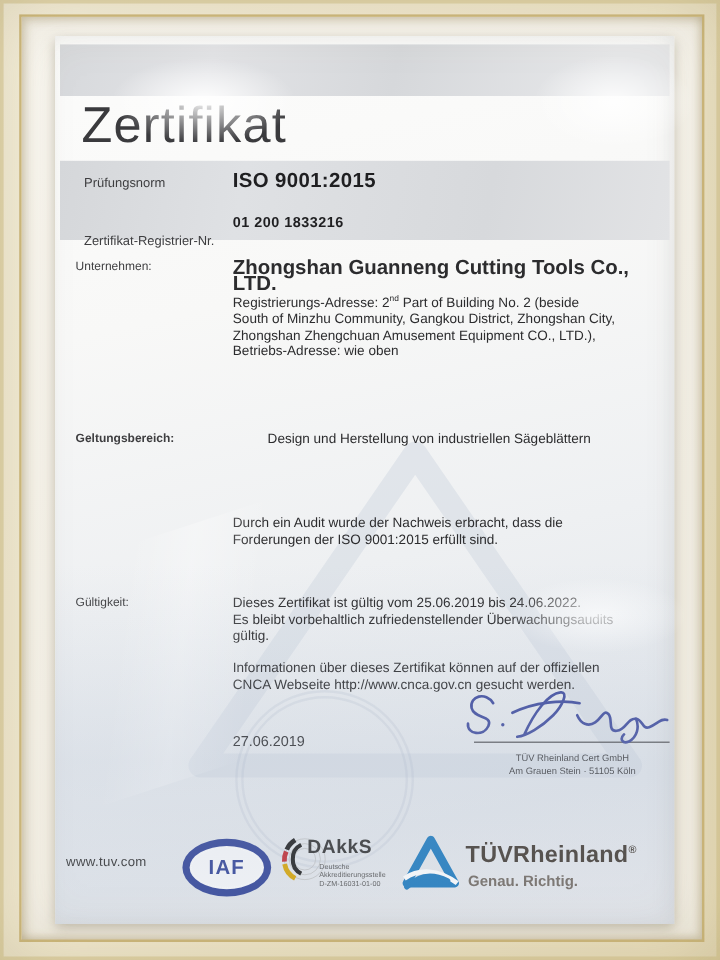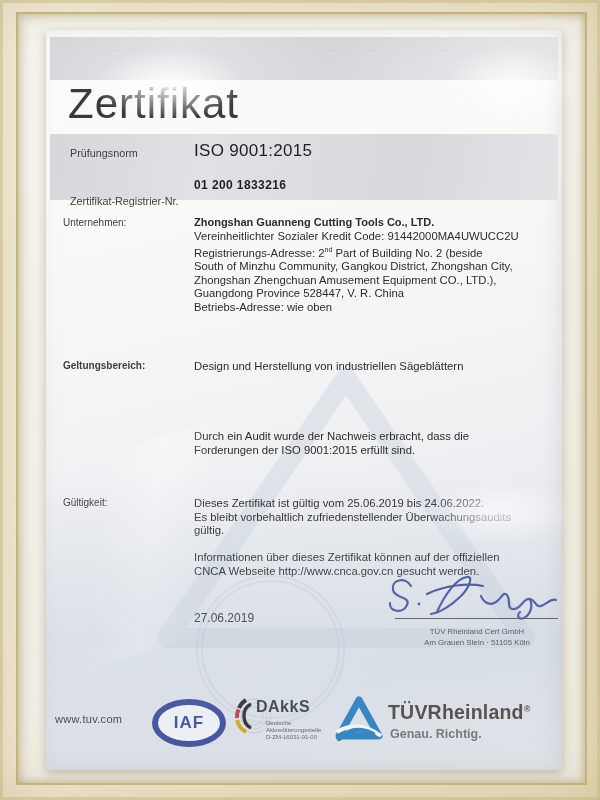--- a/index.html
+++ b/index.html
@@ -16,27 +16,27 @@
     background:linear-gradient(168deg,#fcfcfb 0%,#f8f8f7 30%,#eef0f2 58%,#e3e7ec 85%,#e7e9ed 100%);
     box-shadow:0 3px 10px rgba(100,90,60,.35), inset -5px 0 14px rgba(140,145,160,.12);}
   .band-top{position:absolute;left:4px;right:4px;top:7px;height:43px;
     background:linear-gradient(100deg,#d7d9dc,#e2e3e6 25%,#d6d8db 55%,#e6e7e9 90%);}
   .title{position:absolute;left:22px;top:50px;margin:0;font-size:42px;font-weight:400;
     letter-spacing:1px;color:#3a3a3d;}
   .band-info{position:absolute;left:4px;right:4px;top:104px;height:66px;
     background:linear-gradient(100deg,#d5d7da,#dfe1e4 30%,#d7d9dc 70%,#e2e3e5);}
   .lbl{font-size:10.8px;color:#3e3e40;}
   .bi-l1{position:absolute;left:20px;top:13px;}
-  .bi-v1{position:absolute;left:144px;top:7px;font-size:17px;font-weight:400;color:#1f1f21;letter-spacing:.3px;}
+  .bi-v1{position:absolute;left:144px;top:7px;font-size:17px;font-weight:700;color:#1f1f21;letter-spacing:.3px;}
   .bi-l2{position:absolute;left:20px;top:45px;margin-top:16px;}
   .bi-v2{position:absolute;left:144px;top:44px;font-size:12px;font-weight:700;color:#1f1f21;letter-spacing:.4px;}
   .sec-label{position:absolute;left:17px;font-size:10px;color:#3e3e40;}
   .vblock{position:absolute;left:148px;width:362px;font-size:11.3px;line-height:13.5px;color:#2c2c2e;}
-  .company{top:186px;} .company .name{font-weight:700;font-size:11px;}
-  .lbl-untern{top:187px;} .lbl-scope{top:330px;font-weight:bold;} .scope{top:330px;}
+  .company{top:186px;} .company .name{font-weight:700;font-size:17px;}
+  .lbl-untern{top:187px;} .lbl-scope{top:330px;font-weight:bold;} .scope{top:330px;margin-left:29px;}
   .audit{top:400px;} .lbl-valid{top:467px;} .valid{top:467px;} .infoblk{top:521px;}
   .date{position:absolute;left:148px;top:581px;font-size:12px;color:#2c2c2e;}
   sup.nd{font-size:7px;vertical-align:super;}
   .sig-svg{position:absolute;left:335px;top:542px;z-index:2;}
   .sig-line{position:absolute;left:349px;top:588px;width:163px;height:1px;background:#4a4a4c;}
   .issuer{position:absolute;left:350px;top:597px;width:162px;text-align:center;
     font-size:7.8px;line-height:10.5px;color:#39393b;}
   .website{position:absolute;left:9px;top:683px;font-size:11px;color:#2d2d2d;letter-spacing:.3px;}
   .iaf{position:absolute;left:106px;top:669px;width:74px;height:48px;box-sizing:border-box;
     border:6px solid var(--iaf-blue,#2c3f96);border-radius:50%;background:#f8f9fb;
@@ -84,25 +84,23 @@
     <div class="band-info z2">
       <span class="lbl bi-l1">Prüfungsnorm</span>
       <span class="bi-v1">ISO 9001:2015</span>
       <span class="lbl bi-l2">Zertifikat-Registrier-Nr.</span>
       <span class="bi-v2">01 200 1833216</span>
     </div>
 
     <span class="sec-label lbl-untern z2">Unternehmen:</span>
     <div class="vblock company z2">
       <div class="name">Zhongshan Guanneng Cutting Tools Co., LTD.</div>
-      <div>Vereinheitlichter Sozialer Kredit Code: 91442000MA4UWUCC2U</div>
       <div><span>Registrierungs-Adresse: 2</span><sup class="nd">nd</sup><span> Part of Building No. 2 (beside</span></div>
       <div>South of Minzhu Community, Gangkou District, Zhongshan City,</div>
       <div>Zhongshan Zhengchuan Amusement Equipment CO., LTD.),</div>
-      <div>Guangdong Province 528447, V. R. China</div>
       <div>Betriebs-Adresse: wie oben</div>
     </div>
 
     <span class="sec-label lbl-scope z2">Geltungsbereich:</span>
     <div class="vblock scope z2">Design und Herstellung von industriellen Sägeblättern</div>
 
     <div class="vblock audit z2">
       <div>Durch ein Audit wurde der Nachweis erbracht, dass die</div>
       <div>Forderungen der ISO 9001:2015 erfüllt sind.</div>
     </div>

